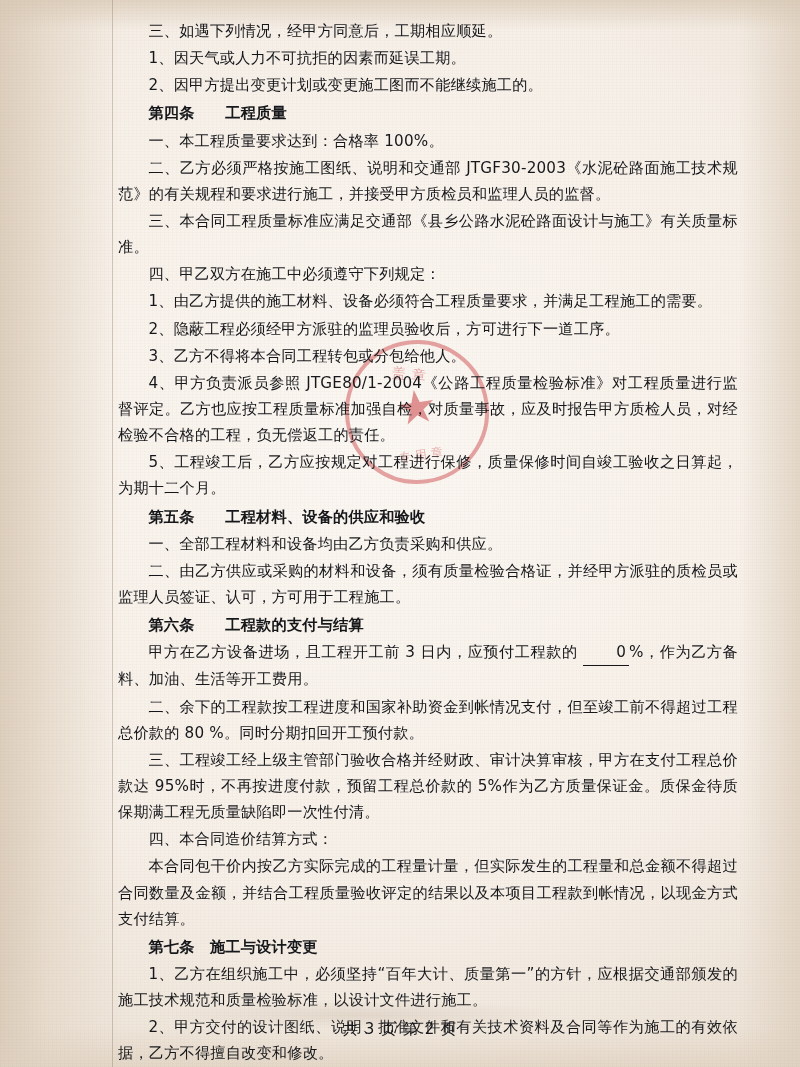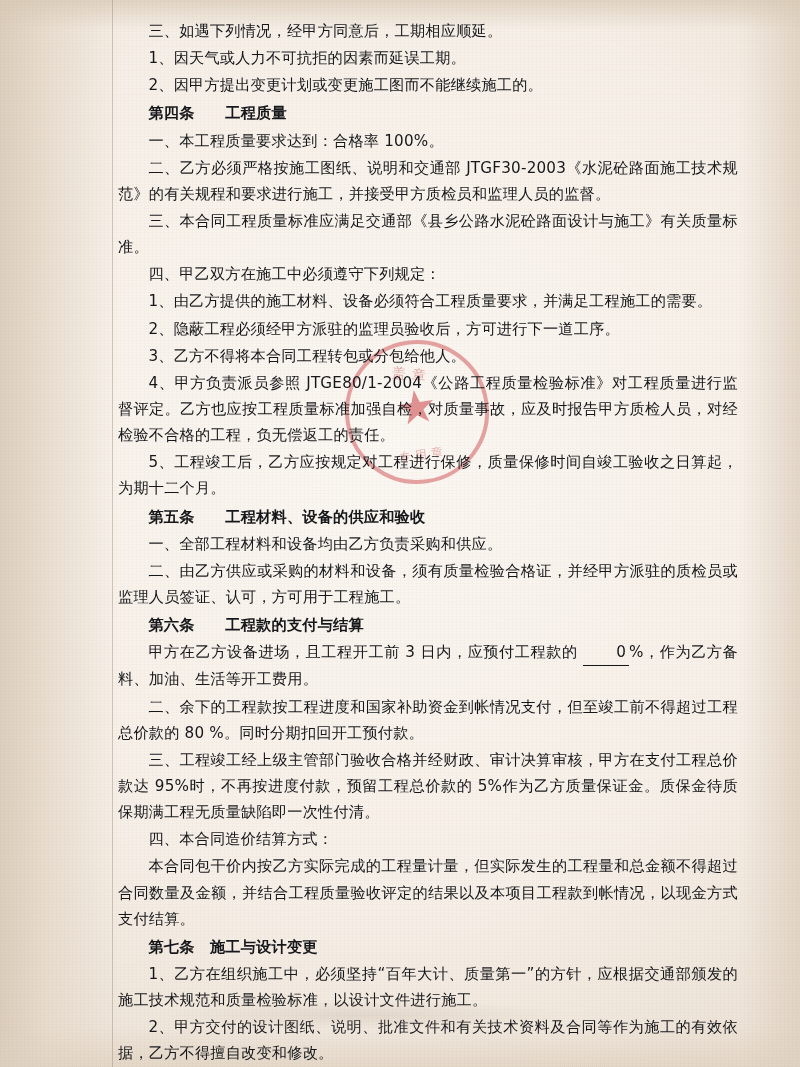--- a/index.html
+++ b/index.html
@@ -194,13 +194,14 @@
       <p class="ind2">四、本合同造价结算方式：</p>
       <p class="ind2">本合同包干价内按乙方实际完成的工程量计量，但实际发生的工程量和总金额不得超过合同数量及金额，并结合工程质量验收评定的结果以及本项目工程款到帐情况，以现金方式支付结算。</p>
       <p class="heading">第七条　施工与设计变更</p>
       <p class="ind2">1、乙方在组织施工中，必须坚持“百年大计、质量第一”的方针，应根据交通部颁发的施工技术规范和质量检验标准，以设计文件进行施工。</p>
       <p class="ind2">2、甲方交付的设计图纸、说明、批准文件和有关技术资料及合同等作为施工的有效依据，乙方不得擅自改变和修改。</p>
     </div>
 
   <div class="smudge-a"></div>
   <div class="grain"></div>
 
+  <div class="footer">共 3 页 第 2 页</div>
 </div>
 
 </body></html>

